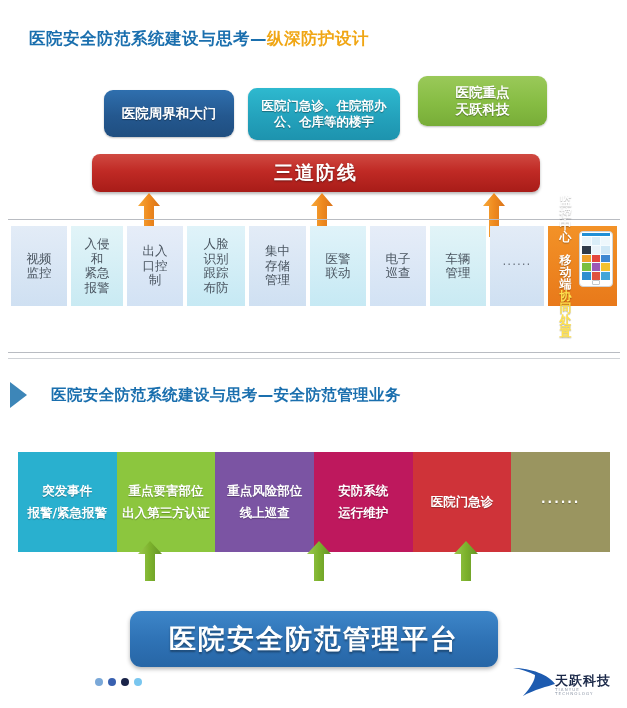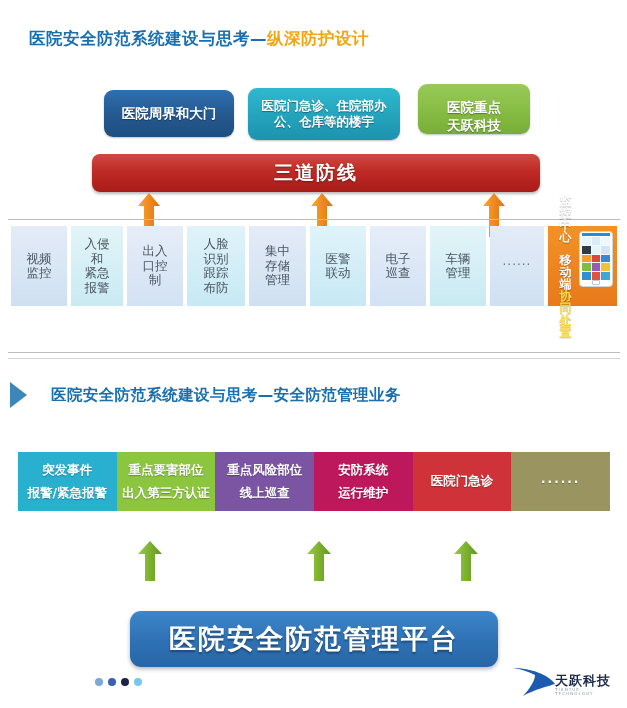--- a/index.html
+++ b/index.html
@@ -36,23 +36,22 @@
   #topbox-0{
     left:104px;top:90px;width:130px;height:47px;
     background:linear-gradient(180deg,#2f6fae 0%,#24588f 55%,#1f4e80 100%);
   }
   #topbox-1{
     left:248px;top:88px;width:152px;height:52px;
     background:linear-gradient(180deg,#2eb9cf 0%,#24a2bc 55%,#1d93ae 100%);
     font-size:12.5px;
   }
   #topbox-2{
-    left:418px;top:84px;width:112px;height:50px;
+    left:418px;top:76px;width:129px;height:50px;
     background:linear-gradient(180deg,#9ac959 0%,#86bc43 55%,#78ad38 100%);
-    align-items:flex-end;
   }
 
   .redbar{
     position:absolute;left:92px;top:154px;width:448px;height:38px;
     border-radius:8px;
     background:linear-gradient(180deg,#d04a42 0%,#c02a25 45%,#a81c18 100%);
     box-shadow:0 2px 3px rgba(0,0,0,.28);
     display:flex;align-items:center;justify-content:center;
     color:#fff;font-weight:bold;font-size:19px;letter-spacing:2px;
     text-shadow:0 1px 2px rgba(0,0,0,.4);
@@ -118,21 +117,21 @@
   .phone .home{position:absolute;left:50%;transform:translateX(-50%);bottom:1px;width:6px;height:3px;border:1px solid #c3c9ce;border-radius:1px;}
 
   
   .title2-wrap{position:absolute;left:10px;top:382px;display:flex;align-items:center;gap:24px;}
   .tri{width:0;height:0;border-top:13px solid transparent;border-bottom:13px solid transparent;border-left:17px solid #3d86b8;}
   .title2{
     font-size:15.5px;font-weight:bold;color:#1a6fae;white-space:nowrap;letter-spacing:.4px;
   }
 
   .bizrow{
-    position:absolute;left:18px;top:452px;width:592px;height:59px;
+    position:absolute;left:18px;top:452px;width:592px;height:100px;
     display:flex;
   }
   .bizcell{
     flex:1;
     display:flex;flex-direction:column;align-items:center;justify-content:center;
     gap:10px;
     color:#ffffff;font-weight:bold;font-size:12.5px;line-height:1;
     text-shadow:0 1px 1px rgba(0,0,0,.28);
     text-align:center;
     box-sizing:border-box;padding:0 3px;

